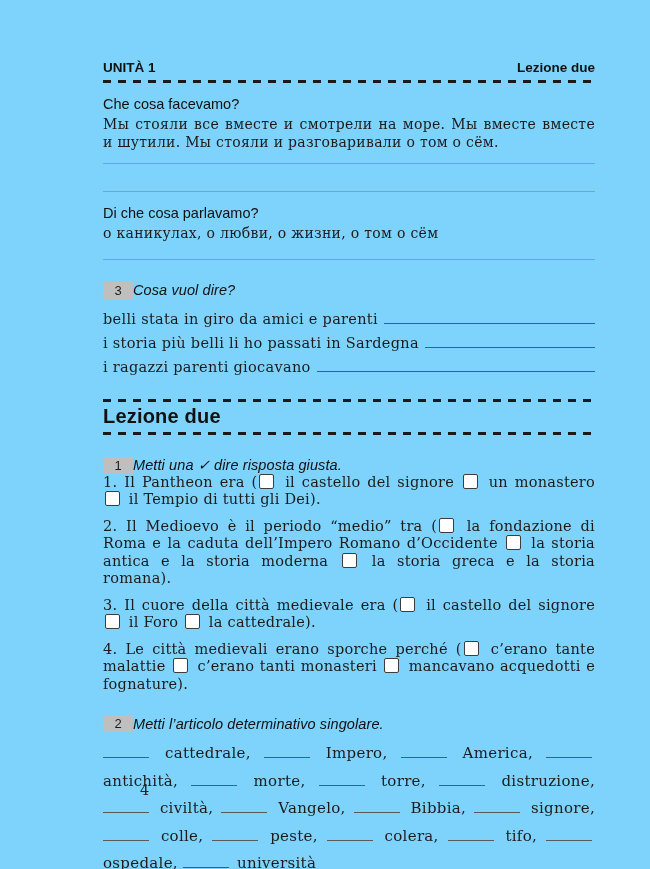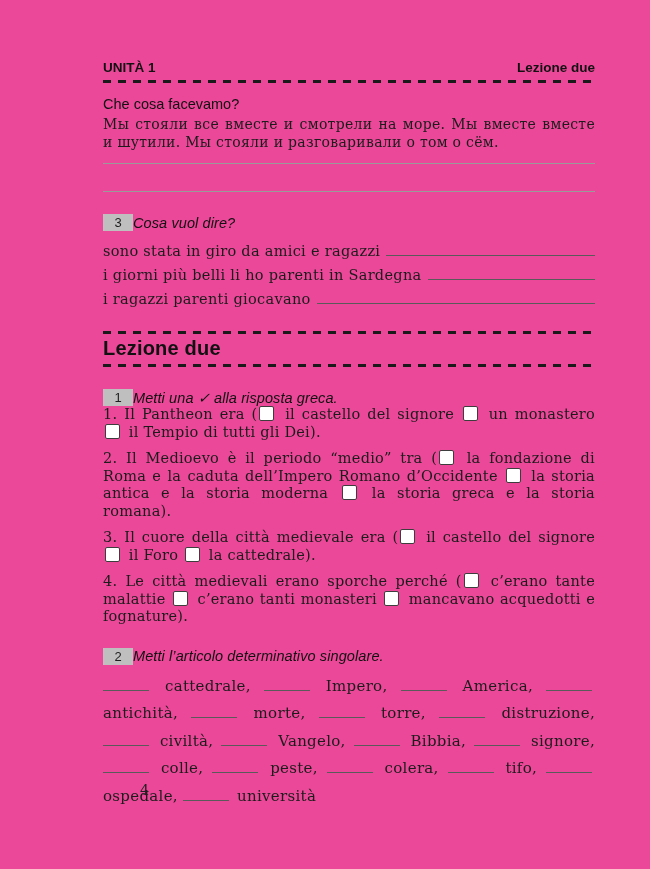--- a/index.html
+++ b/index.html
@@ -1,21 +1,21 @@
 <!DOCTYPE html>
 <html><head>
 <meta charset="utf-8">
 <style>
   html,body { margin:0; padding:0; background:#ffffff; }
   .page {
     position:relative;
     width:650px; height:869px;
     box-sizing:border-box;
     padding:60px 55px 0 103px;
-    background:#ec4899;
+    background:#7dd3fc;
     color:var(--ink,#1c1c1c);
     font-family:"DejaVu Serif", serif;
     overflow:hidden;
   }
   
   .header-row {
     display:flex; justify-content:space-between; align-items:baseline;
     font-family:"Liberation Sans", sans-serif;
     font-weight:bold; font-size:13.5px; line-height:16px;
     color:#111;
@@ -100,52 +100,57 @@
     <div class="dashes"></div>
   </div>
 
   <div>
     <div class="qa-q">Che cosa facevamo?</div>
     <p class="qa-a">Мы стояли все вместе и смотрели на море. Мы вместе вместе и шутили. Мы стояли и разговаривали о том о сём.</p>
     <div class="ruled-first"></div>
     <div class="ruled"></div>
   </div>
 
+  <div>
+    <div class="qa-q">Di che cosa parlavamo?</div>
+    <p class="qa-a">о каникулах, о любви, о жизни, о том о сём</p>
+    <div class="ruled-first" style="height:16px"></div>
+  </div>
 
   <div>
     <div class="ex-head">
       <span class="badge">3</span>
       <span class="instr">Cosa vuol dire?</span>
     </div>
     <div class="fill-items">
       <div class="fill-item">
-        <span class="txt">sono stata in giro da amici e ragazzi</span>
+        <span class="txt">belli stata in giro da amici e parenti</span>
         <span class="fill-line"></span>
       </div>
       <div class="fill-item">
-        <span class="txt">i giorni più belli li ho parenti in Sardegna</span>
+        <span class="txt">i storia più belli li ho passati in Sardegna</span>
         <span class="fill-line"></span>
       </div>
       <div class="fill-item">
         <span class="txt">i ragazzi parenti giocavano</span>
         <span class="fill-line"></span>
       </div>
     </div>
   </div>
 
   <div class="section-banner">
     <div class="dashes"></div>
     <h2>Lezione due</h2>
     <div class="dashes"></div>
   </div>
 
   <div>
     <div class="ex-head">
       <span class="badge">1</span>
-      <span class="instr">Metti una ✓ alla risposta greca.</span>
+      <span class="instr">Metti una ✓ dire risposta giusta.</span>
     </div>
     <div class="cb-items" id="ex1-items">
         <p class="cb-item">1. Il Pantheon era (<span class="checkbox"></span> il castello del signore <span class="checkbox"></span> un monastero <span class="checkbox"></span> il Tempio di tutti gli Dei).</p>
         <p class="cb-item">2. Il Medioevo è il periodo “medio” tra (<span class="checkbox"></span> la fondazione di Roma e la caduta dell’Impero Romano d’Occidente <span class="checkbox"></span> la storia antica e la storia moderna <span class="checkbox"></span> la storia greca e la storia romana).</p>
         <p class="cb-item">3. Il cuore della città medievale era (<span class="checkbox"></span> il castello del signore <span class="checkbox"></span> il Foro <span class="checkbox"></span> la cattedrale).</p>
         <p class="cb-item">4. Le città medievali erano sporche perché (<span class="checkbox"></span> c’erano tante malattie <span class="checkbox"></span> c’erano tanti monasteri <span class="checkbox"></span> mancavano acquedotti e fognature).</p>
       </div>
   </div>
 
   <div>

